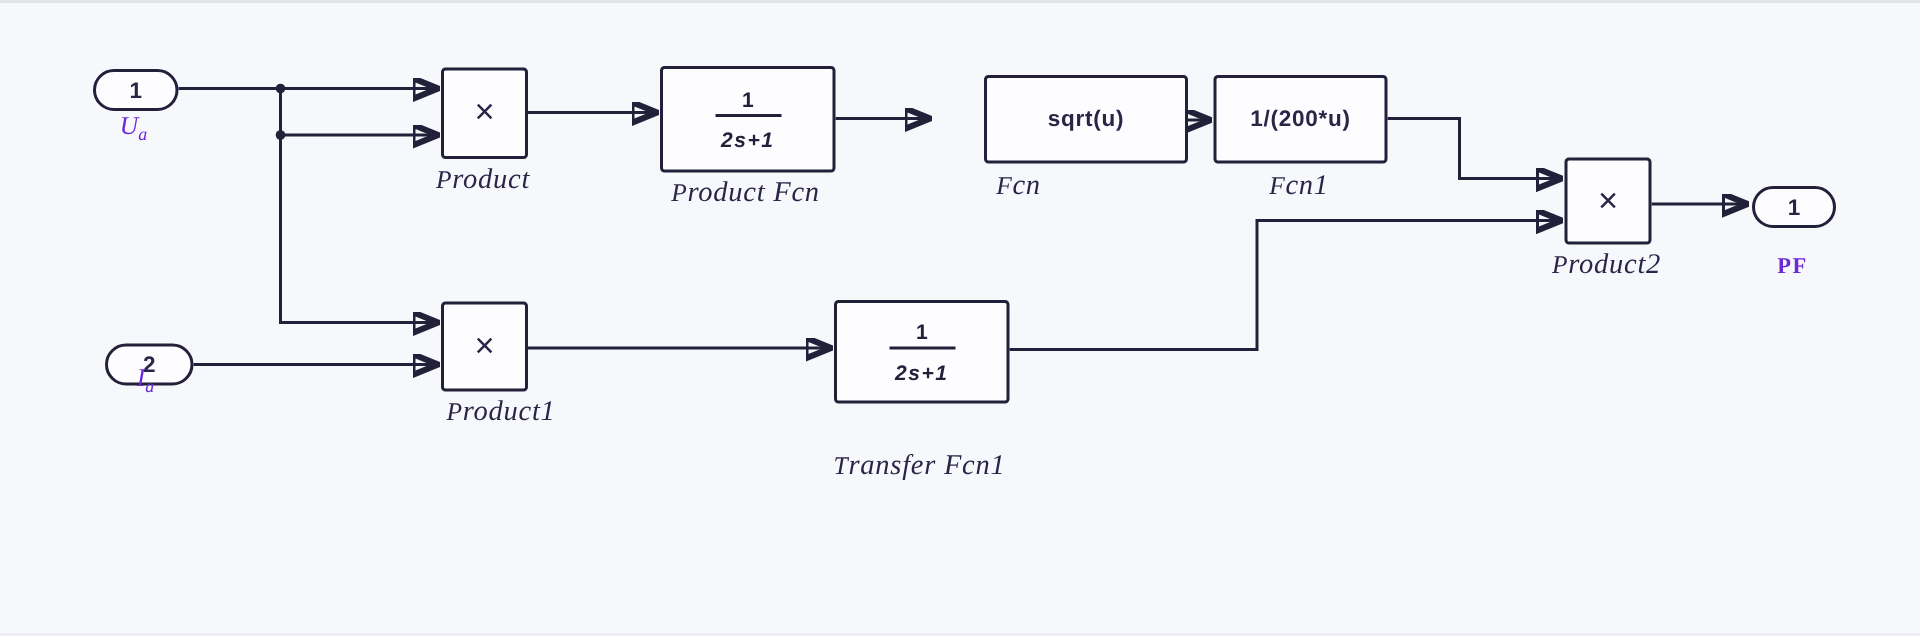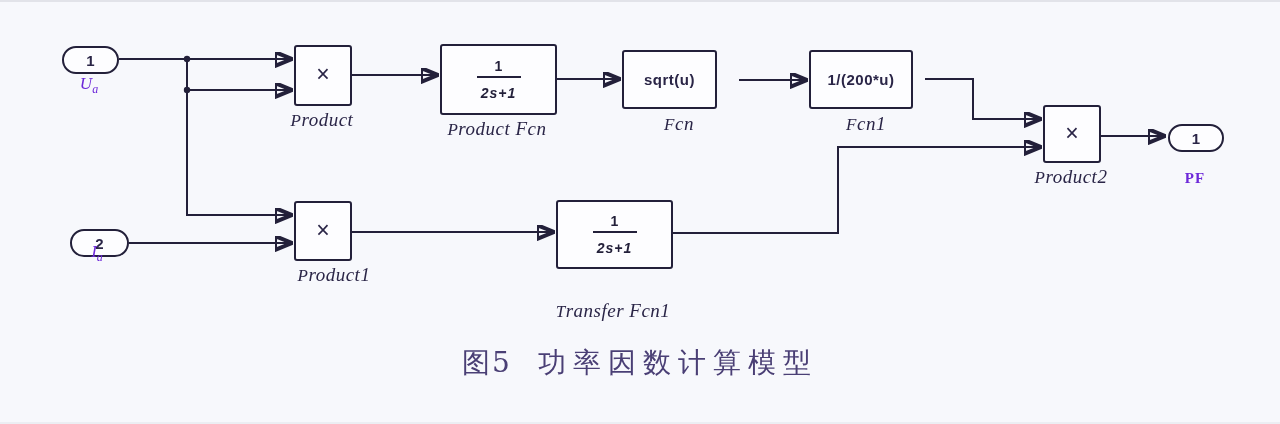--- a/index.html
+++ b/index.html
@@ -100,26 +100,26 @@
 
   <div class="block" style="left:440px;top:42px;width:117px;height:71px">
     <div class="frac">
       <span class="num">1</span>
       <span class="bar"></span>
       <span class="den">2s+1</span>
     </div>
   </div>
   <div class="blabel" style="left:497px;top:116px">Product Fcn</div>
 
-  <div class="block" style="left:622px;top:48px;width:95px;height:59px">
+  <div class="block" style="left:656px;top:48px;width:136px;height:59px">
     <span class="expr">sqrt(u)</span>
   </div>
   <div class="blabel" style="left:679px;top:111px">Fcn</div>
 
-  <div class="block" style="left:809px;top:48px;width:104px;height:59px">
+  <div class="block" style="left:809px;top:48px;width:116px;height:59px">
     <span class="expr">1/(200*u)</span>
   </div>
   <div class="blabel" style="left:866px;top:111px">Fcn1</div>
 
   <div class="block" style="left:294px;top:199px;width:58px;height:60px">
     <span class="mult">×</span>
   </div>
   <div class="blabel" style="left:334px;top:262px">Product1</div>
 
   <div class="block" style="left:556px;top:198px;width:117px;height:69px">
@@ -134,17 +134,14 @@
   <div class="block" style="left:1043px;top:103px;width:58px;height:58px">
     <span class="mult">×</span>
   </div>
   <div class="blabel" style="left:1071px;top:164px">Product2</div>
 
   <div class="port" style="left:1168px;top:122px;width:56px;height:28px">
     <span>1</span>
   </div>
   <div class="plabel upright" style="left:1195px;top:168px">PF</div>
 
-  <div class="caption">
-    <span class="fig">图5</span><span class="ttl">功率因数计算模型</span>
-  </div>
 
 </div>
 
 </body></html>

